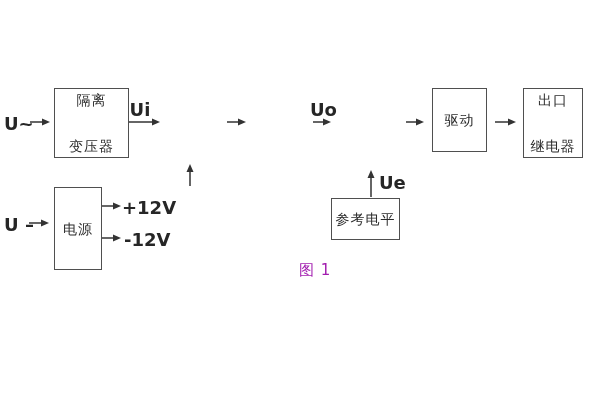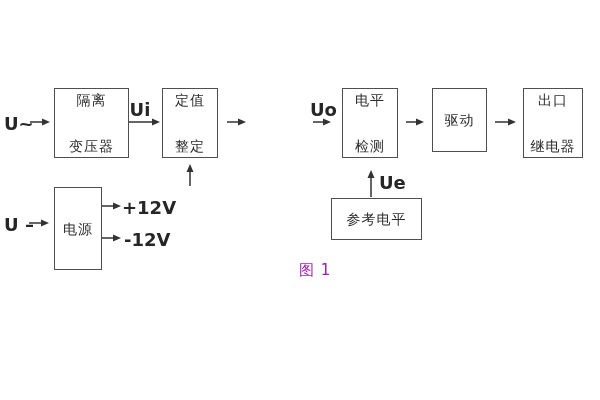--- a/index.html
+++ b/index.html
@@ -102,40 +102,32 @@
         <line x1="371" y1="197" x2="371" y2="177"></line>
         <polygon points="371,170 367.5,178 374.5,178" stroke="none"></polygon>
       </g>
     </g>
   </svg>
 
   <div class="block" style="left:54px; top:88px; width:75px; height:70px">
     <span>隔离</span>
     <span>变压器</span>
   </div>
-  <div class="block" style="left:162px; top:88px; width:56px; height:70px">
-    <span>定值</span>
-    <span>整定</span>
-  </div>
-  <div class="block" style="left:342px; top:88px; width:56px; height:70px">
-    <span>电平</span>
-    <span>检测</span>
-  </div>
   <div class="block" style="left:432px; top:88px; width:55px; height:64px">
     <span>驱动</span>
   </div>
   <div class="block" style="left:523px; top:88px; width:60px; height:70px">
     <span>出口</span>
     <span>继电器</span>
   </div>
 
   <div class="block" style="left:54px; top:187px; width:48px; height:83px">
     <span>电源</span>
   </div>
-  <div class="block" style="left:331px; top:198px; width:91px; height:42px">
+  <div class="block" style="left:331px; top:198px; width:69px; height:42px">
     <span>参考电平</span>
   </div>
 
   <div class="lbl" style="left:4px; top:115px">U~</div>
   <div class="lbl" style="left:4px; top:216px">U –</div>
   <div class="lbl ctr" style="left:127px; top:101px; width:26px">Ui</div>
   <div class="lbl ctr" style="left:310px; top:101px; width:26px">Uo</div>
   <div class="lbl" style="left:379px; top:174px">Ue</div>
   <div class="lbl" style="left:122px; top:199px">+12V</div>
   <div class="lbl" style="left:124px; top:231px">-12V</div>

